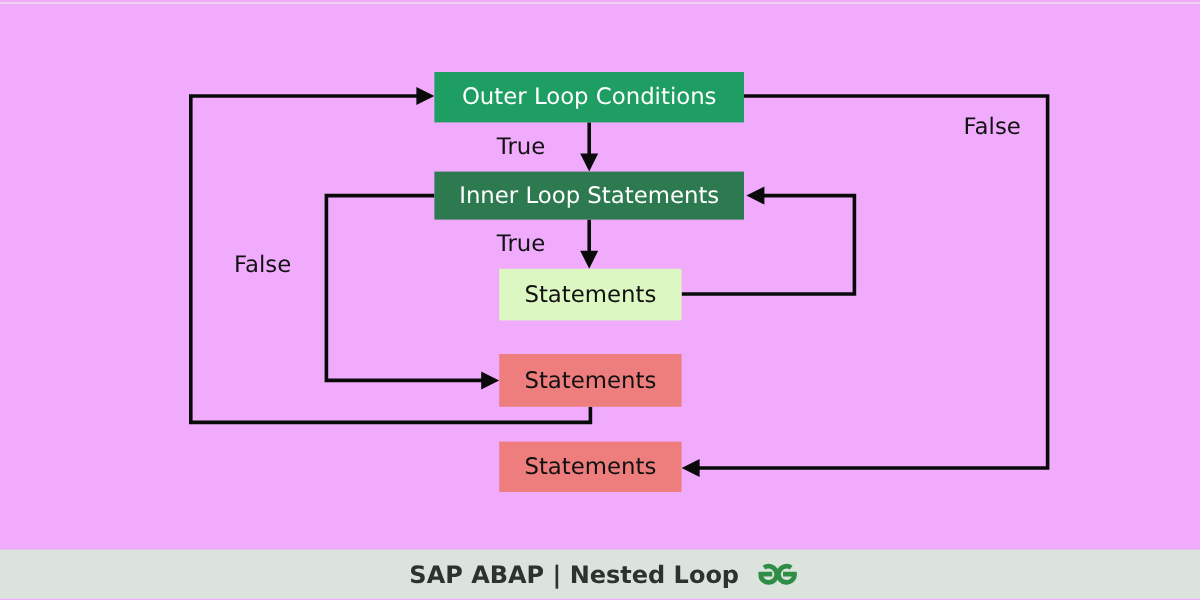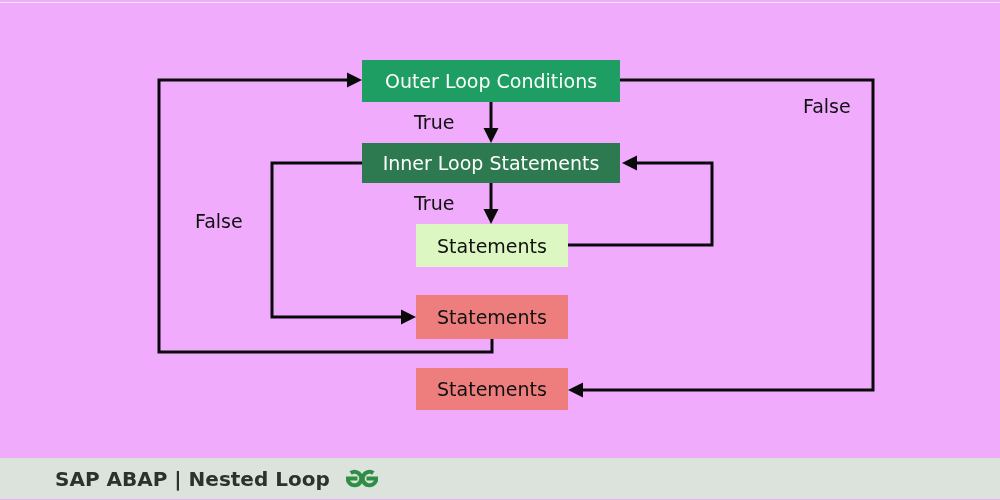--- a/index.html
+++ b/index.html
@@ -48,21 +48,21 @@
     font-size:19px;font-weight:500;color:#111111;
     white-space:nowrap;
   }
   .label-outer-true{left:414px;top:111px;}
   .label-inner-true{left:414px;top:192px;}
   .label-false-left{left:195px;top:210px;}
   .label-false-right{left:803px;top:95px;}
   .footer{
     position:absolute;left:0;top:458px;width:1000px;height:41px;
     background:#DCE3DC;
-    display:flex;align-items:center;justify-content:flex-start;
+    display:flex;align-items:center;justify-content:center;
     padding:0 50px 0 55px;box-sizing:border-box;gap:16px;
   }
   .footer-title{
     font-size:20px;font-weight:600;color:#2B332D;
     white-space:nowrap;
   }
   .footer-logo{display:flex;align-items:center;}
 </style>
 </head>
 <body>

